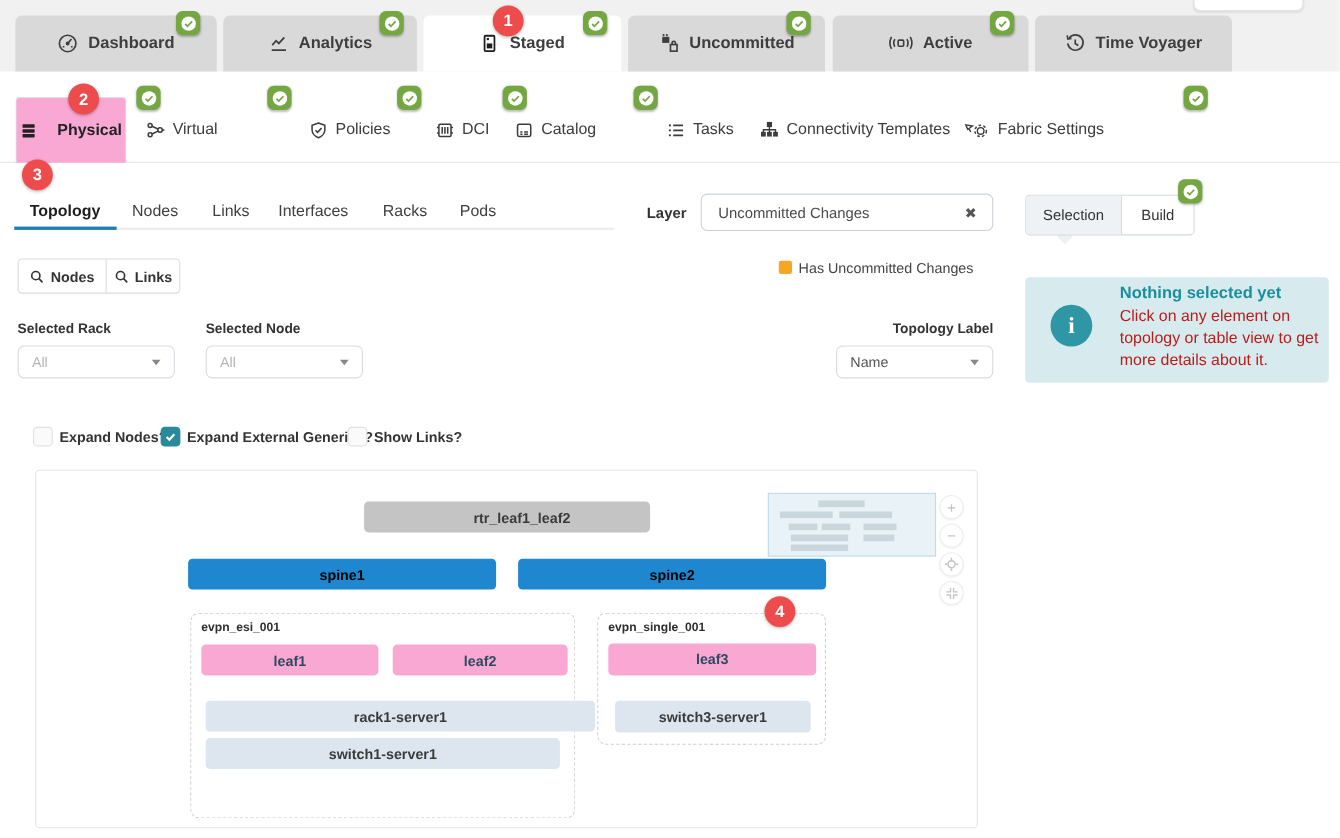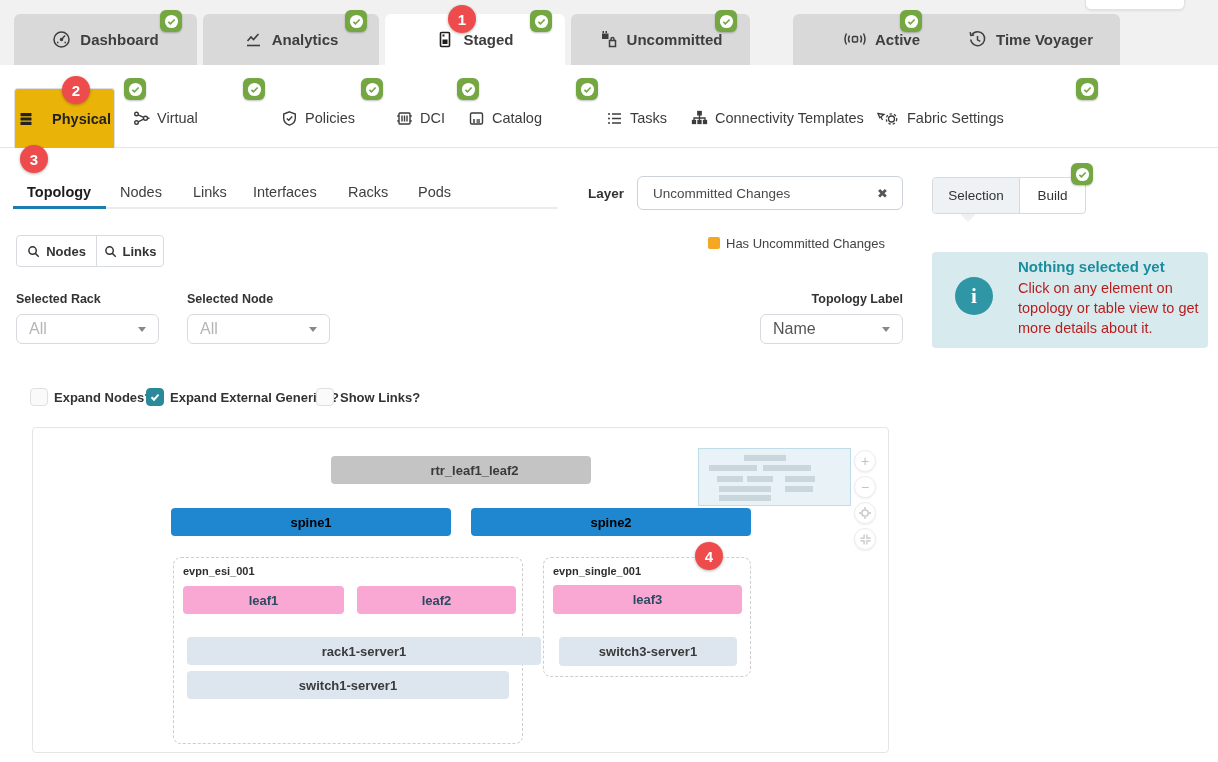--- a/index.html
+++ b/index.html
@@ -17,21 +17,21 @@
   .mtab svg { flex: 0 0 auto; }
 
   .gbadge { position: absolute; width: 22px; height: 22px; border-radius: 6px; background: #74a642;
     display: flex; align-items: center; justify-content: center; box-shadow: 0 1px 2px rgba(0,0,0,.25); z-index: 6; }
   .rbadge { position: absolute; width: 28px; height: 28px; border-radius: 50%; background: #ee4c4c; color: #fff;
     font-weight: 700; font-size: 15px; display: flex; align-items: center; justify-content: center;
     box-shadow: 0 1px 3px rgba(0,0,0,.3); z-index: 7; }
 
   
   .subline { position: absolute; left: 0; top: 147px; width: 1218px; height: 1px; background: #e3e6e9; z-index: 1; }
-  .ptab { position: absolute; left: 14px; top: 88px; width: 101px; height: 60px; background: #eab308;
+  .ptab { position: absolute; left: 14px; top: 88px; width: 101px; height: 60px; background: #f9a8d4;
     border: 1px solid #dcdfe3; border-bottom: none; border-radius: 4px 4px 0 0; z-index: 2;
     display: flex; align-items: center; justify-content: center; gap: 18px; font-weight: 700;
     font-size: 14.5px; color: #222; cursor: pointer; }
   .snav { position: absolute; top: 104px; height: 28px; display: flex; align-items: center; gap: 7px;
     font-size: 14.5px; color: #3c3c3c; cursor: pointer; }
 
   
   .vtab { position: absolute; top: 184px; font-size: 14.5px; color: #3f3f3f; cursor: pointer; }
   .vtab.active { font-weight: 700; color: #1d1d1d; }
   .vline { position: absolute; left: 13px; top: 207px; width: 545px; height: 2px; background: #ececec; }
@@ -63,21 +63,21 @@
   
   .btn-group { position: absolute; left: 16px; top: 235px; height: 32px; display: flex;
     border: 1px solid #d7dbdf; border-radius: 4px; background: #fff; }
   .btn-group .btn { display: flex; align-items: center; justify-content: center; gap: 6px;
     font-size: 13px; font-weight: 600; color: #333; cursor: pointer; }
   .btn-group .btn.first { width: 80px; border-right: 1px solid #d7dbdf; }
   .btn-group .btn.second { width: 66px; }
   .fld-label { position: absolute; top: 292px; font-weight: 700; font-size: 12.5px; color: #333; }
   .select { position: absolute; top: 314px; width: 143px; height: 30px; background: #fff; border: 1px solid #d7dbdf;
     border-radius: 6px; display: flex; align-items: center; cursor: pointer; }
-  .select .val { padding-left: 12px; font-size: 16px; flex: 1; }
+  .select .val { padding-left: 12px; font-size: 13px; flex: 1; }
   .select .val.ph { color: #b5b5b5; }
   .select .val.dark { color: #555; }
   .caret { width: 0; height: 0; border-left: 4px solid transparent; border-right: 4px solid transparent;
     border-top: 5px solid #888; margin-right: 12px; }
 
   
   .cb { position: absolute; top: 388px; width: 18px; height: 18px; border-radius: 4px; background: #fafafa;
     border: 1px solid #e0e0e0; cursor: pointer; display: flex; align-items: center; justify-content: center; }
   .cb.checked { background: #2a8a99; border-color: #2a8a99; }
   .cb-label { position: absolute; top: 390px; font-size: 13px; font-weight: 700; color: #333; }
@@ -138,21 +138,21 @@
   <div class="mtab" style="left:571px;width:179px;">
     <svg width="19" height="19" viewBox="0 0 19 19" fill="none" stroke="#3e3e3e" stroke-width="1.5">
         <rect x="3" y="3.5" width="6.5" height="5.5" fill="#3e3e3e" stroke="none"></rect>
         <line x1="3.5" y1="2" x2="5" y2="2" stroke-width="2"></line>
         <line x1="6.5" y1="2" x2="8" y2="2" stroke-width="2"></line>
         <rect x="10.5" y="10.5" width="6" height="6"></rect>
         <path d="M12 10.5V9a1.5 1.5 0 0 1 3 0v1.5"></path>
       </svg>
     <span>Uncommitted</span>
   </div>
-  <div class="mtab" style="left:757px;width:178px;margin-left:36px;">
+  <div class="mtab" style="left:757px;width:178px;">
     <svg width="22" height="19" viewBox="0 0 22 19" fill="none" stroke="#3e3e3e" stroke-width="1.5">
         <rect x="8.5" y="6.5" width="5" height="5.5" rx="1"></rect>
         <path d="M5.5 5.5q-2 3.5 0 7"></path>
         <path d="M2.5 3.5q-3 5.5 0 11"></path>
         <path d="M16.5 5.5q2 3.5 0 7"></path>
         <path d="M19.5 3.5q3 5.5 0 11"></path>
       </svg>
     <span>Active</span>
   </div>
   <div class="mtab" style="left:941px;width:179px;">

